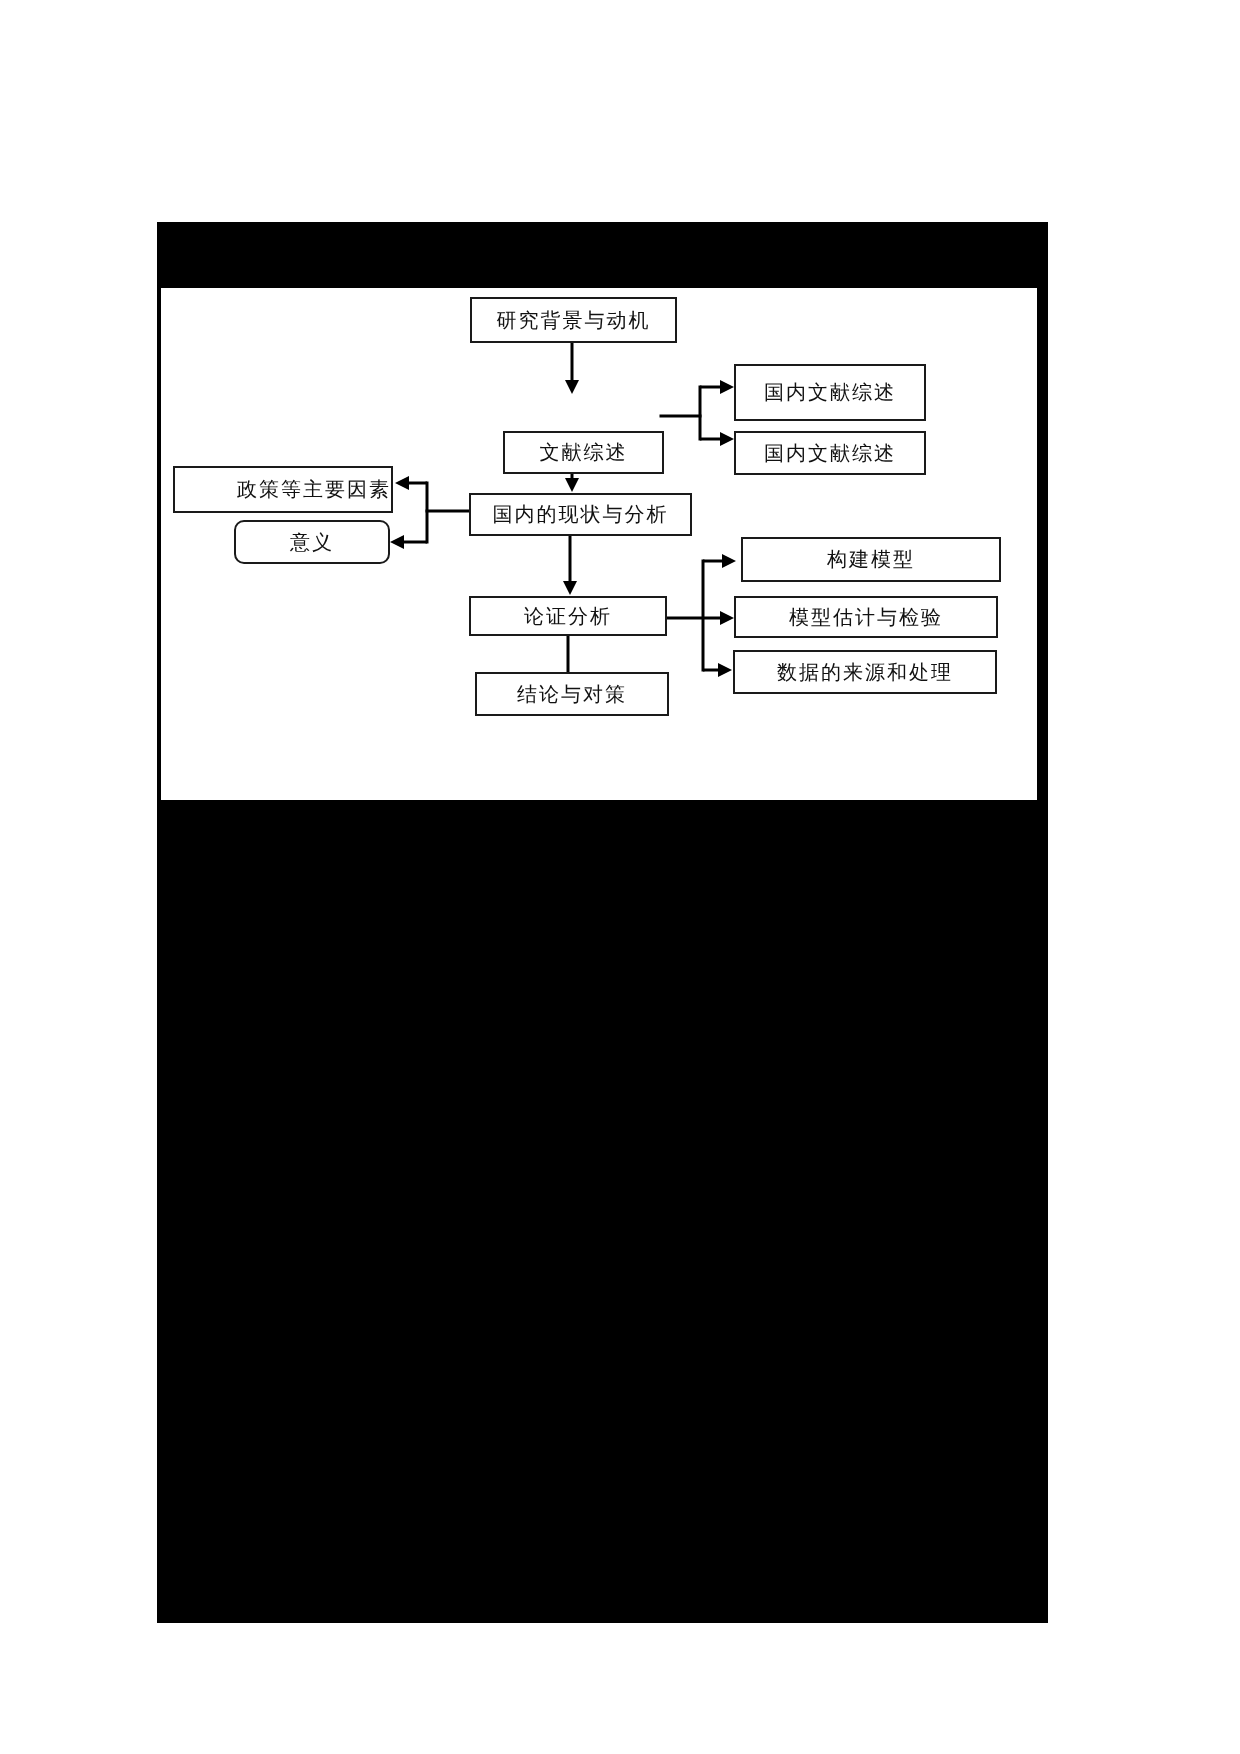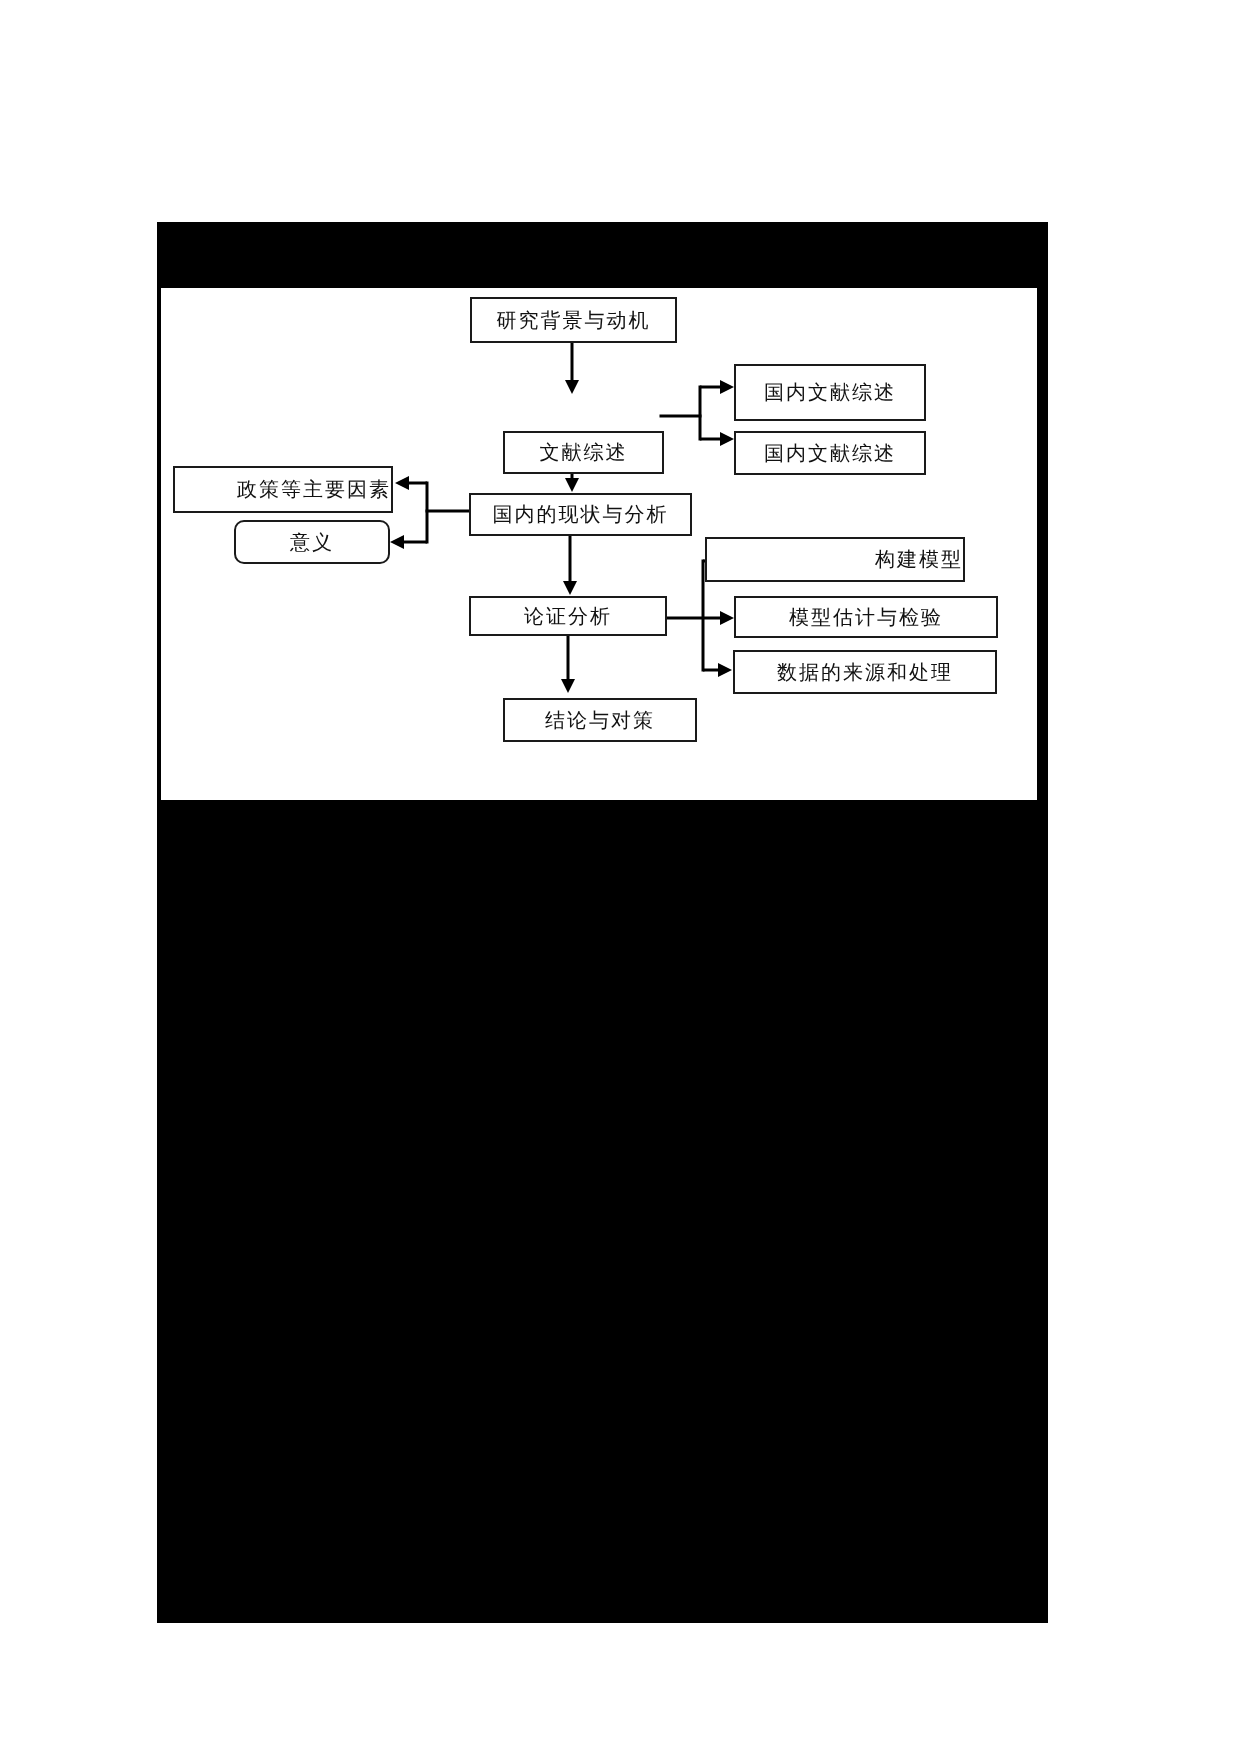--- a/index.html
+++ b/index.html
@@ -54,24 +54,24 @@
   }
   
   .n-research   { left: 309px; top:   9px; width: 207px; height: 46px; }
   .n-litreview  { left: 342px; top: 107px; width: 161px; height: 43px; margin-top: 36px; }
   .n-domlit     { left: 573px; top:  76px; width: 192px; height: 57px; }
   .n-forlit     { left: 573px; top: 143px; width: 192px; height: 44px; }
   .n-policy     { left:  12px; top: 178px; width: 220px; height: 47px; justify-content: flex-end; }
   .n-meaning    { left:  73px; top: 232px; width: 156px; height: 44px; border-radius: 10px; }
   .n-status     { left: 308px; top: 205px; width: 223px; height: 43px; }
   .n-argument   { left: 308px; top: 308px; width: 198px; height: 40px; }
-  .n-buildmodel { left: 544px; top: 249px; width: 260px; height: 45px; justify-content: flex-end; }
+  .n-buildmodel { left: 580px; top: 249px; width: 260px; height: 45px; }
   .n-estimation { left: 573px; top: 308px; width: 264px; height: 42px; }
   .n-datasource { left: 572px; top: 362px; width: 264px; height: 44px; }
-  .n-conclusion { left: 314px; top: 410px; width: 194px; height: 44px; margin-left: 28px; }
+  .n-conclusion { left: 314px; top: 384px; width: 194px; height: 44px; }
 
   .connectors path {
     stroke: #000000;
     stroke-width: 3px;
     fill: none;
   }
   .connectors polygon {
     fill: #000000;
     stroke: none;
   }

